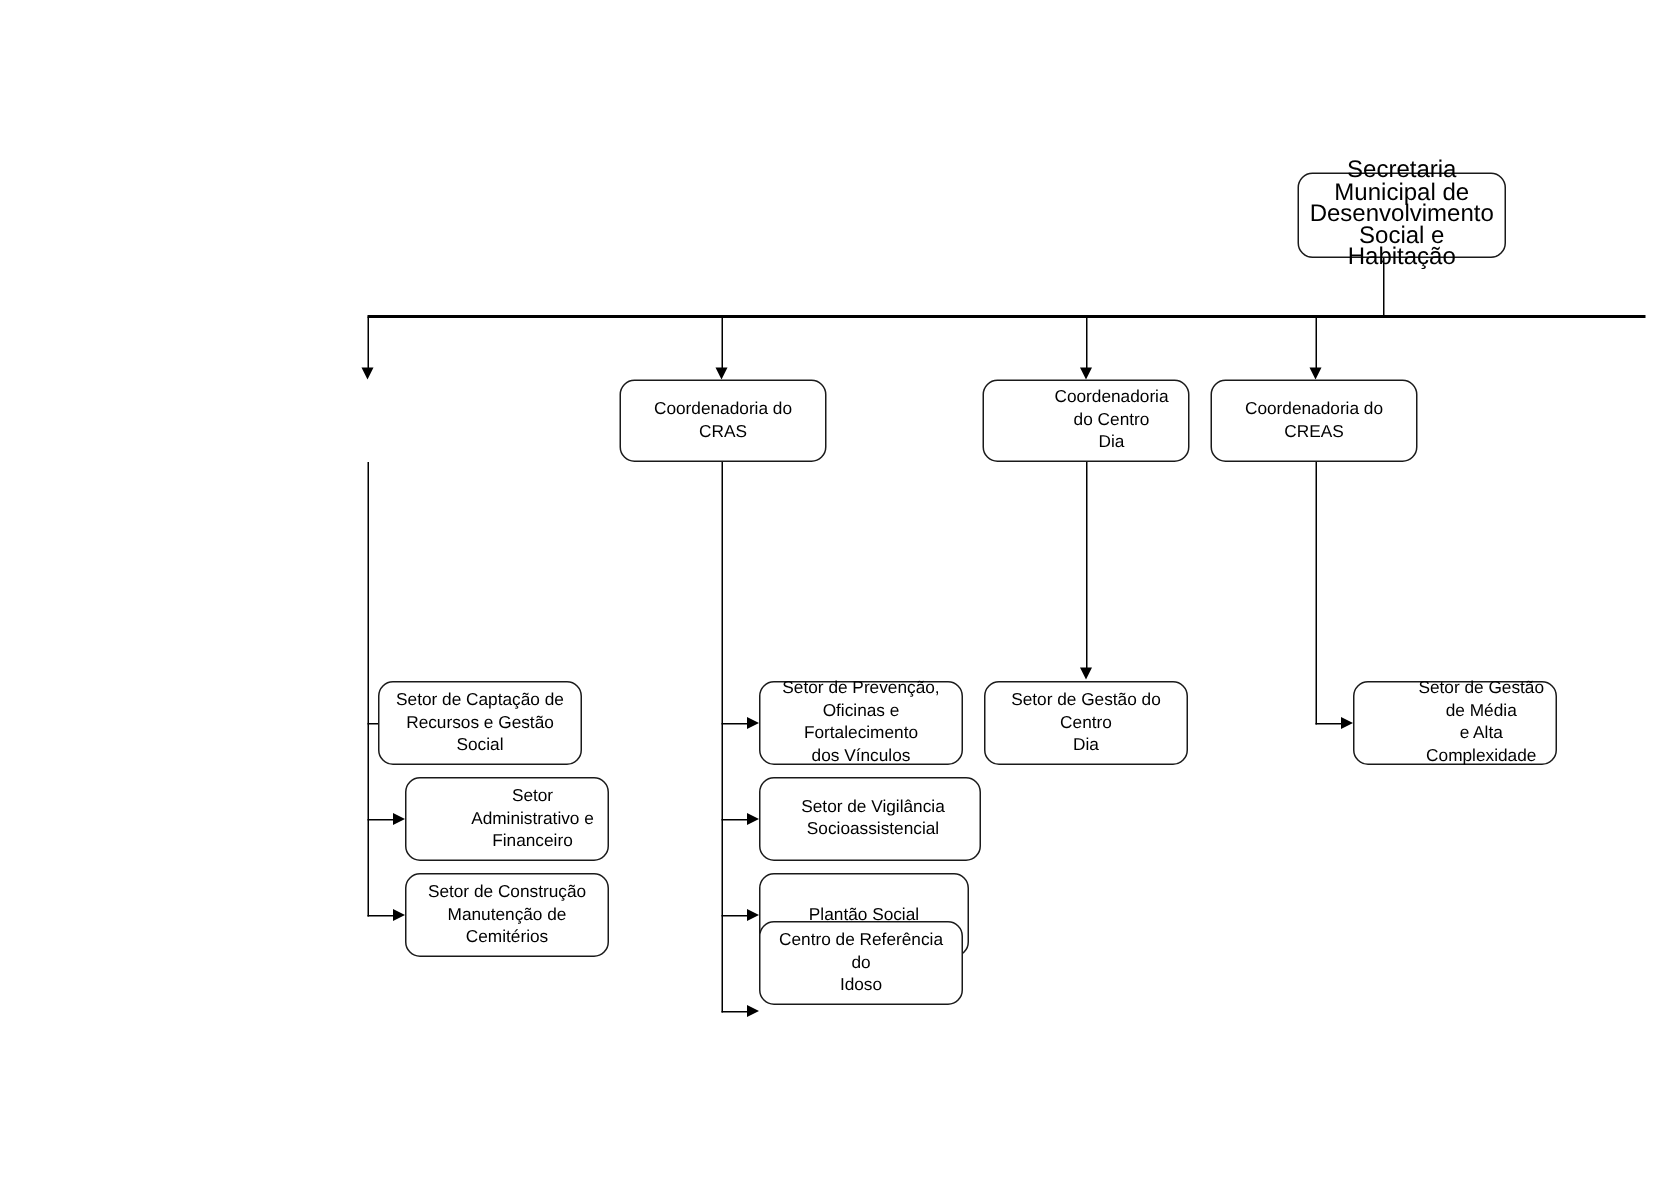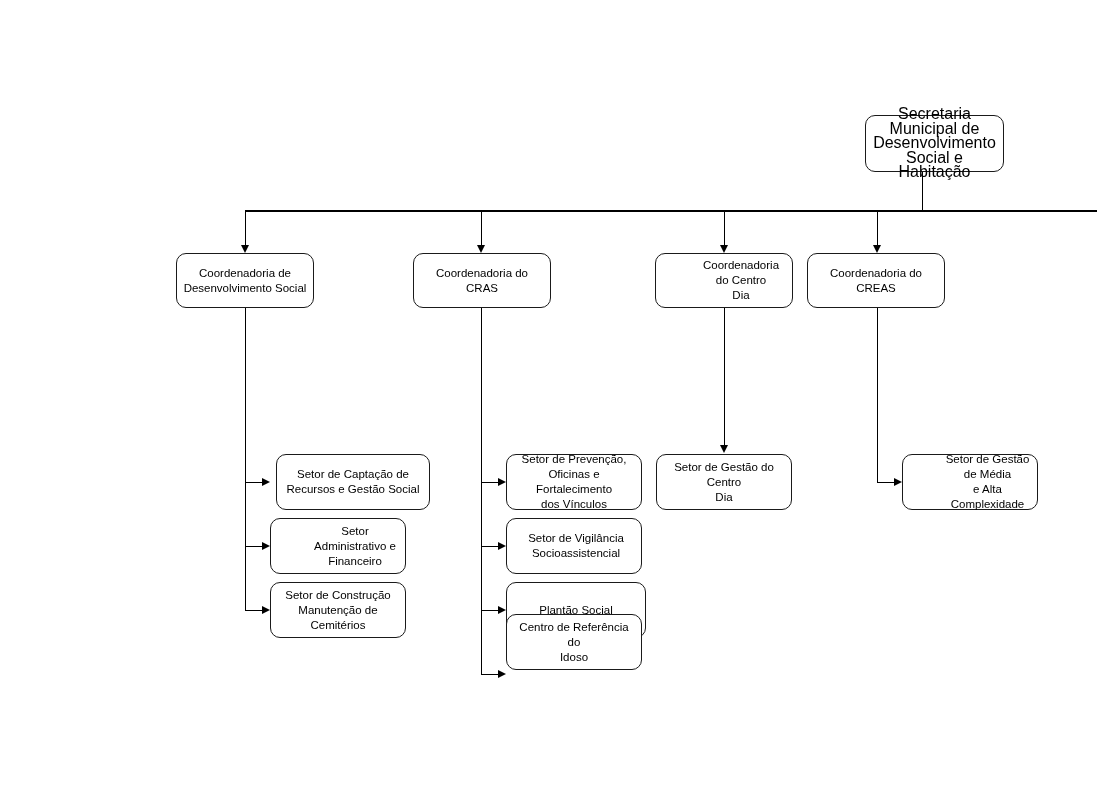--- a/index.html
+++ b/index.html
@@ -81,22 +81,20 @@
 
   <div class="edge v" style="left:481px; top:211px; height:36px;"></div>
   <div class="arrow-down" style="left:476.5px; top:245px;"></div>
 
   <div class="edge v" style="left:724px; top:211px; height:36px;"></div>
   <div class="arrow-down" style="left:719.5px; top:245px;"></div>
 
   <div class="edge v" style="left:877px; top:211px; height:36px;"></div>
   <div class="arrow-down" style="left:872.5px; top:245px;"></div>
 
-  <div class="node" style="left:176px; top:253px; width:138px; height:55px;">Coordenadoria de
-Desenvolvimento Social</div>
 
   <div class="node" style="left:413px; top:253px; width:138px; height:55px;">Coordenadoria do
 CRAS</div>
 
   <div class="node" style="left:655px; top:253px; width:138px; height:55px;padding-left:40px;">Coordenadoria do Centro
 Dia</div>
 
   <div class="node" style="left:807px; top:253px; width:138px; height:55px;">Coordenadoria do
 CREAS</div>
 
@@ -104,21 +102,21 @@
 
   <div class="edge h" style="left:245px; top:482px; width:17px;"></div>
   <div class="arrow-right" style="left:262px; top:478px;"></div>
 
   <div class="edge h" style="left:245px; top:546px; width:17px;"></div>
   <div class="arrow-right" style="left:262px; top:542px;"></div>
 
   <div class="edge h" style="left:245px; top:610px; width:17px;"></div>
   <div class="arrow-right" style="left:262px; top:606px;"></div>
 
-  <div class="node" style="left:276px; top:454px; width:154px; height:56px;">Setor de Captação de
+  <div class="node" style="left:252px; top:454px; width:136px; height:56px;">Setor de Captação de
 Recursos e Gestão Social</div>
 
   <div class="node" style="left:270px; top:518px; width:136px; height:56px;padding-left:40px;">Setor Administrativo e
 Financeiro</div>
 
   <div class="node" style="left:270px; top:582px; width:136px; height:56px;">Setor de Construção
 Manutenção de Cemitérios</div>
 
   <div class="edge v" style="left:481px; top:308px; height:367px;"></div>
 
@@ -131,21 +129,21 @@
   <div class="edge h" style="left:481px; top:610px; width:17px;"></div>
   <div class="arrow-right" style="left:498px; top:606px;"></div>
 
   <div class="edge h" style="left:481px; top:674px; width:17px;"></div>
   <div class="arrow-right" style="left:498px; top:670px;"></div>
 
   <div class="node" style="left:506px; top:454px; width:136px; height:56px;">Setor de Prevenção,
 Oficinas e Fortalecimento
 dos Vínculos</div>
 
-  <div class="node" style="left:506px; top:518px; width:136px; height:56px;padding-left:10px;">Setor de Vigilância
+  <div class="node" style="left:506px; top:518px; width:148px; height:56px;padding-left:10px;">Setor de Vigilância
 Socioassistencial</div>
 
   <div class="node" style="left:506px; top:582px; width:140px; height:56px;">Plantão Social</div>
 
   <div class="node" style="left:506px; top:614px; width:136px; height:56px;">Centro de Referência do
 Idoso</div>
 
   <div class="edge v" style="left:724px; top:308px; height:138px;"></div>
   <div class="arrow-down" style="left:719.5px; top:445px;"></div>
 

